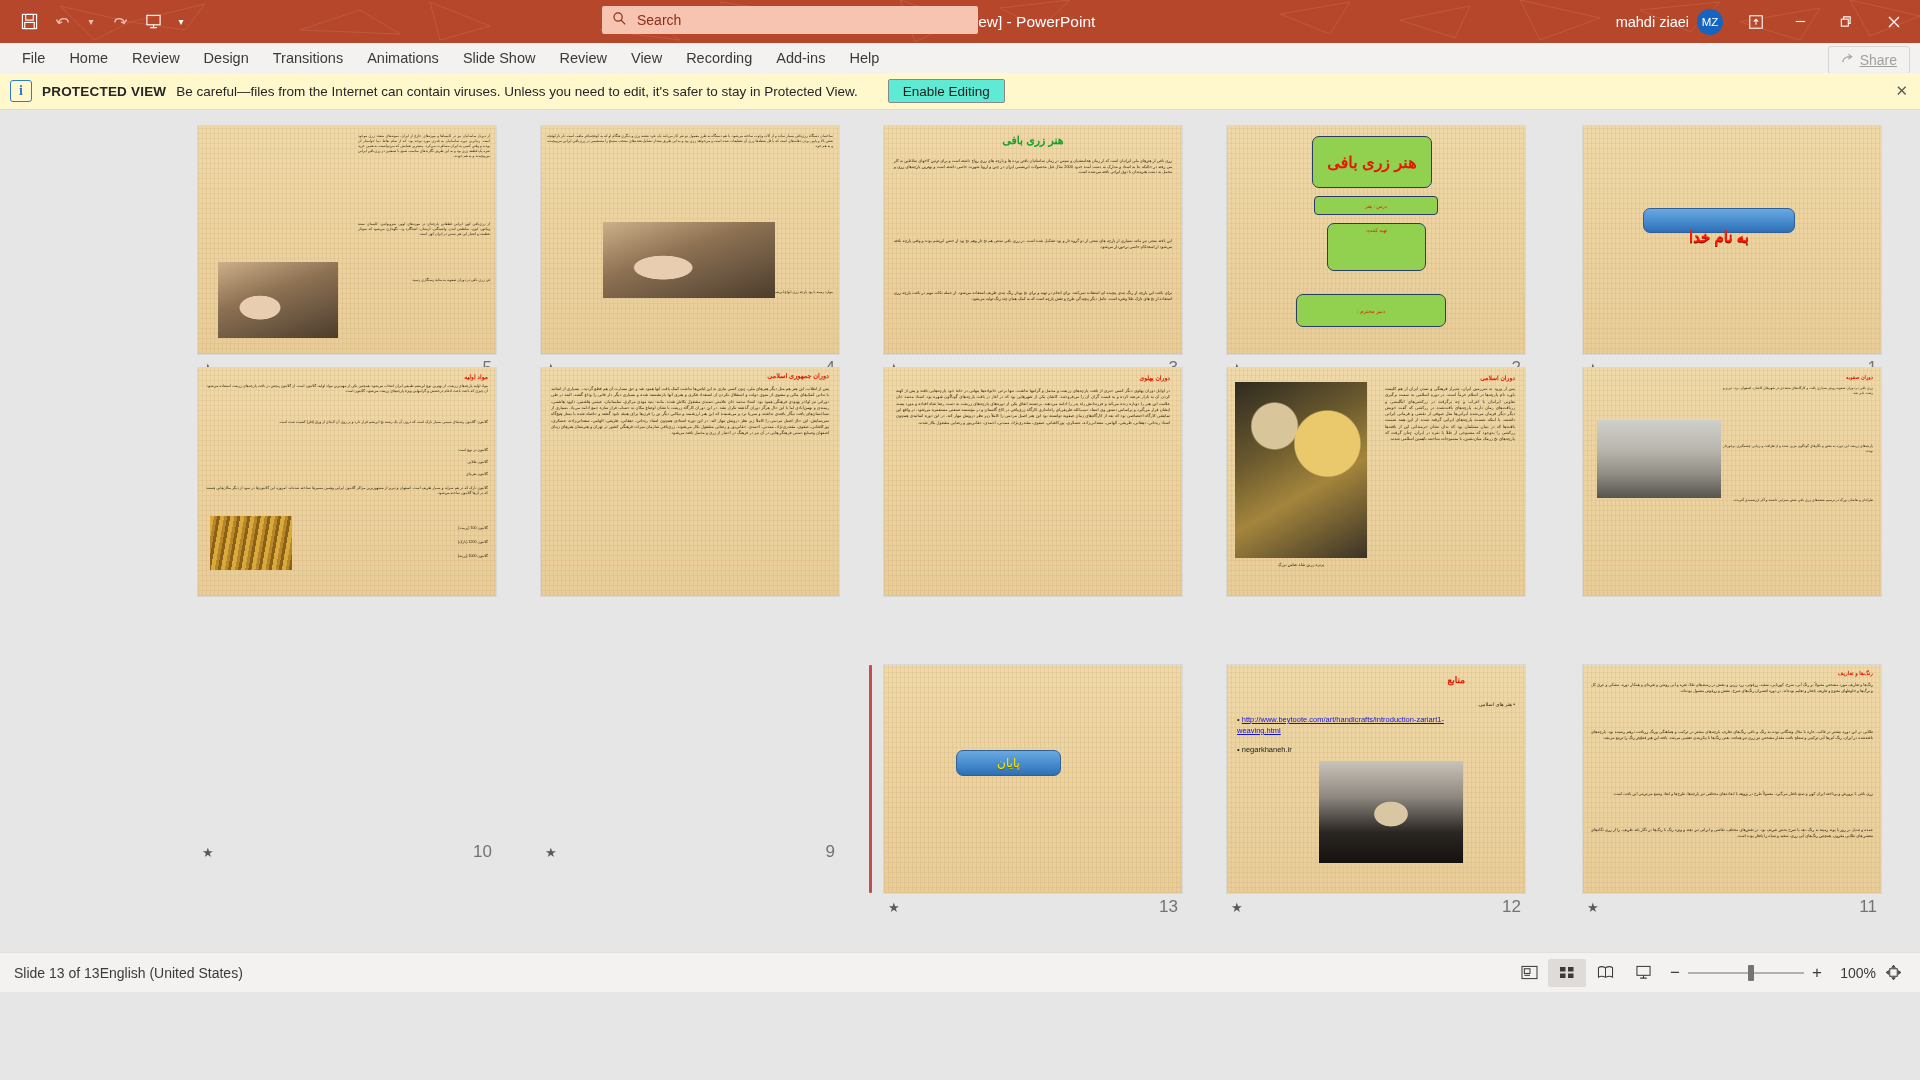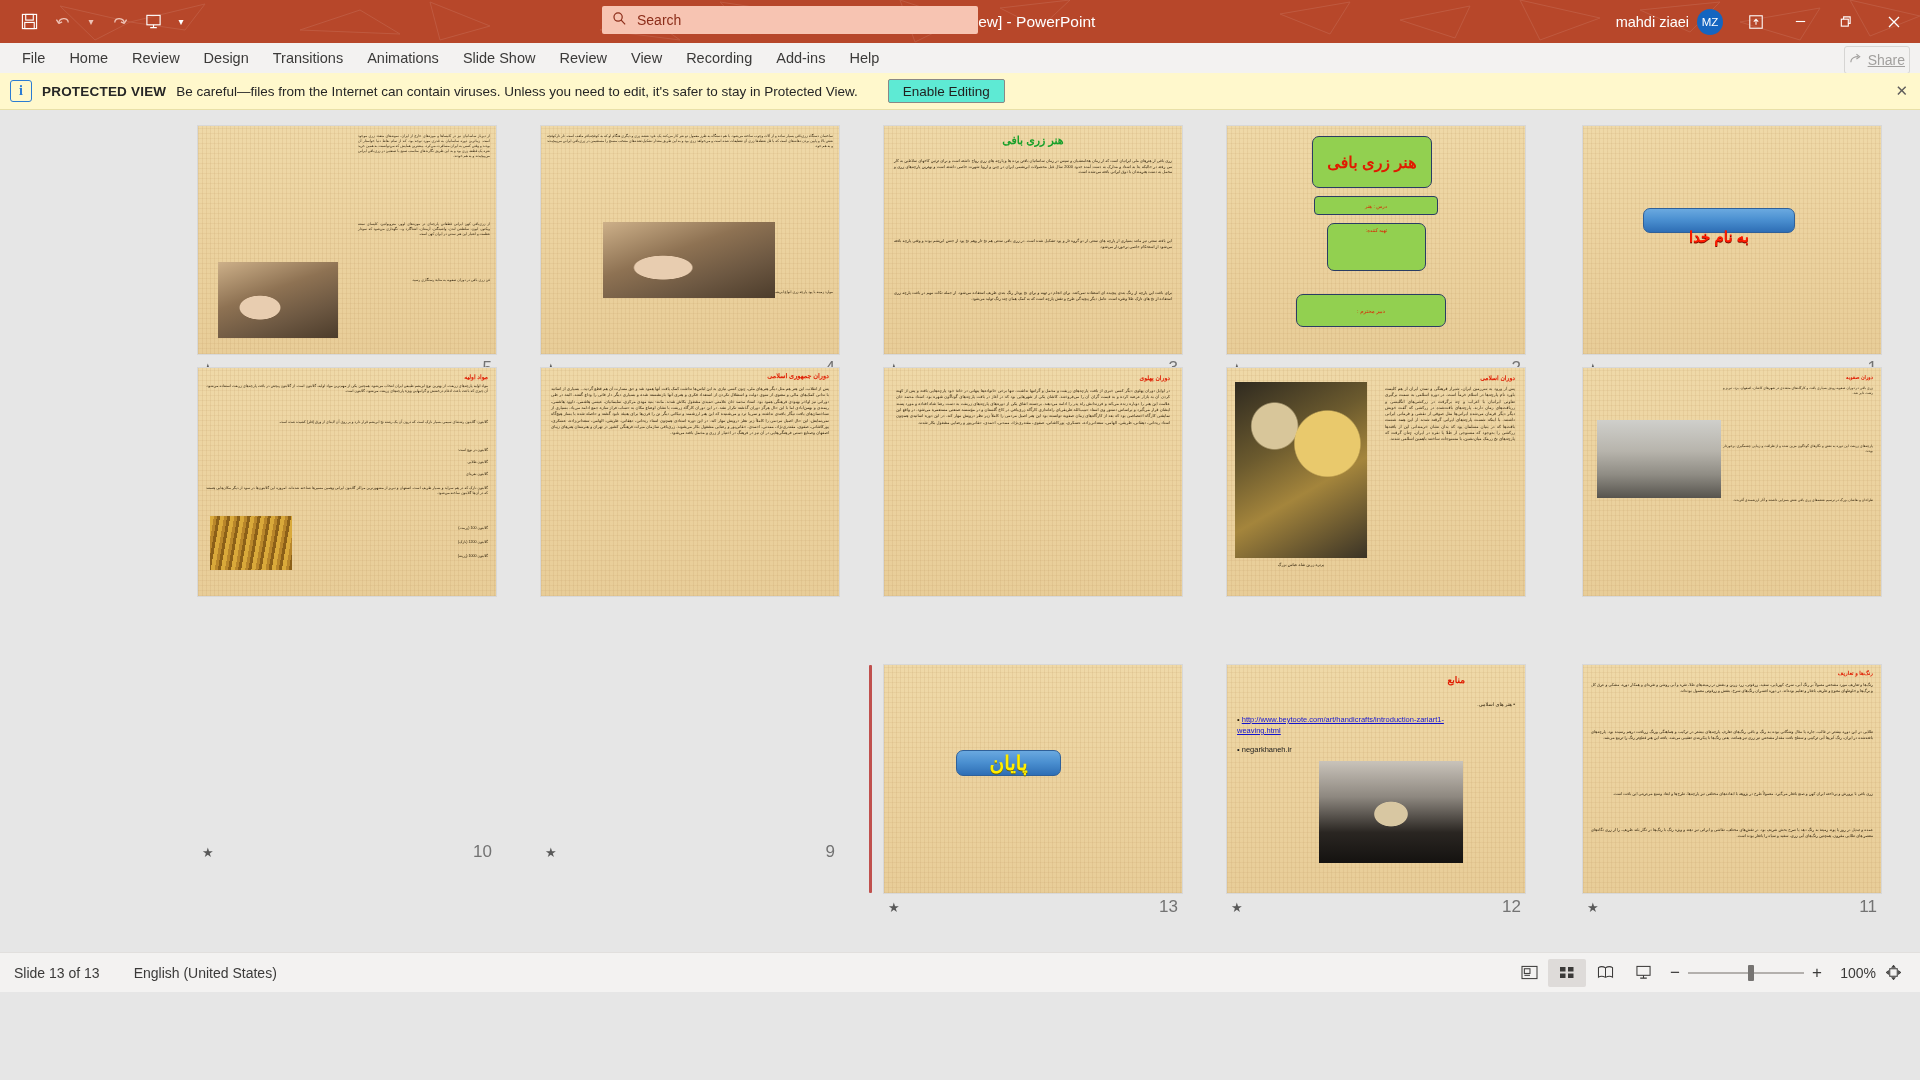--- a/index.html
+++ b/index.html
@@ -50,21 +50,21 @@
   .winbtn.close { width:52px; font-size:17px;}
   
   .menubar {
     height:30px; background:#f3f2f1; display:flex; align-items:center;
     padding-left:10px; position:relative;
   }
   .menuitem {
     padding:4px 12px; font-size:14.5px; color:#3b3a39; border-radius:3px;
   }
   .share-btn {
-    position:absolute; right:10px; top:3px; height:28px; padding:0 4px;
+    position:absolute; right:10px; top:3px; height:28px; padding:0 12px;
     display:flex; align-items:center; gap:6px;
     border:1px solid #d6d5d3; border-radius:3px; background:#f3f2f1;
     color:#a19f9d; font-size:14px;text-decoration:underline;
   }
   
   .pv-bar {
     height:37px; background:#fff8cc; border-bottom:1px solid #e8e0a8;
     display:flex; align-items:center; padding:0 10px; gap:10px; position:relative;
   }
   .pv-icon {
@@ -160,21 +160,21 @@
     background:linear-gradient(180deg,#cfcfcb 0%, #b7b4ac 40%, #8f8c84 70%, #57544e 100%);
   }
   .cap { position:absolute; direction:rtl; color:#2a1c06; font-size:4px; text-align:center;}
   .lnk { color:#1414cf; text-decoration:underline; }
   
   .statusbar {
     height:40px; background:#f3f2f1; border-top:1px solid #e1dfdd;
     display:flex; align-items:center; padding:0 14px; position:relative;
     font-size:14px; color:#3b3a39;
   }
-  .sb-left { display:flex; gap:34px; }
+  .sb-left { display:flex; }
   .sb-right {
     position:absolute; right:10px; display:flex; align-items:center; gap:0;
   }
   .viewbtn {
     width:38px; height:28px; display:flex; align-items:center; justify-content:center;
     color:#3b3a39; border-radius:2px;
   }
   .viewbtn.active { background:#dedbd9; }
   .zoom-minus, .zoom-plus {
     width:26px; height:28px; display:flex; align-items:center; justify-content:center;
@@ -456,21 +456,21 @@
     <div class="meta" style="width:298px; top:474px; padding:0 4px;">
       <span class="star">★</span>
       <span class="num">6</span>
     </div>
   </div>
 
   <div class="slide-cell" style="left:884px; top:555px; width:298px;">
     <div class="sel-bar" style="left:-15px; top:0; height:228px;"></div>
     <div class="thumb selected" style="width:298px; height:228px;">
       <div class="bluebox" style="left:72px; top:85px; width:105px; height:26px;">
-        <span style="color:#ffee00; font-size:20px; font-weight:bold; text-shadow:0 1px 0 #6a5a00;">پایان</span>
+        <span style="color:#ffee00; font-size:12px; font-weight:normal; text-shadow:0 1px 0 #6a5a00;">پایان</span>
       </div>
     </div>
     <div class="meta" style="width:298px; top:232px; padding:0 4px;">
       <span class="star">★</span>
       <span class="num">13</span>
     </div>
   </div>
 
   <div class="slide-cell" style="left:1227px; top:555px; width:298px;">
     <div class="thumb" style="width:298px; height:228px;">

